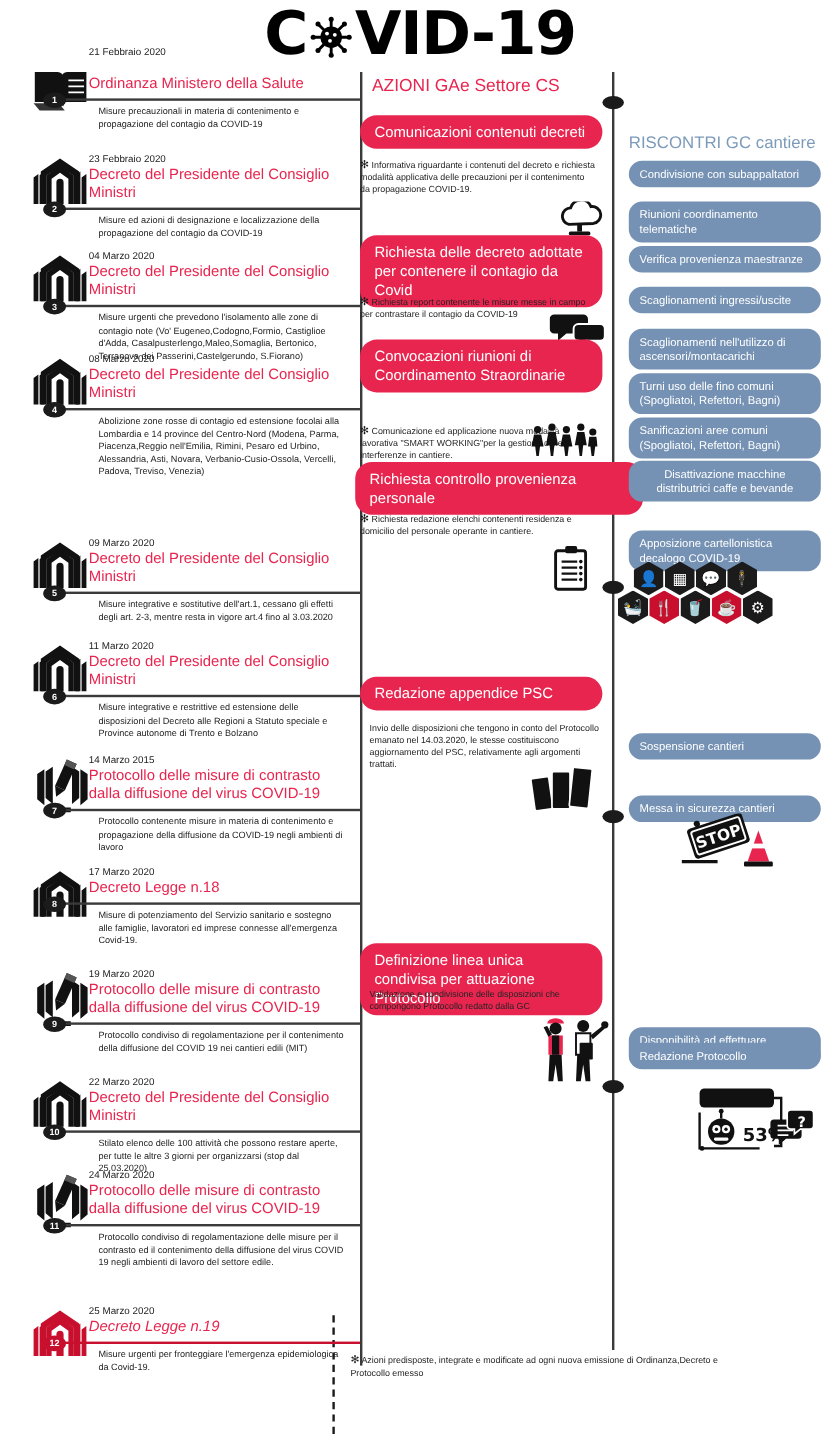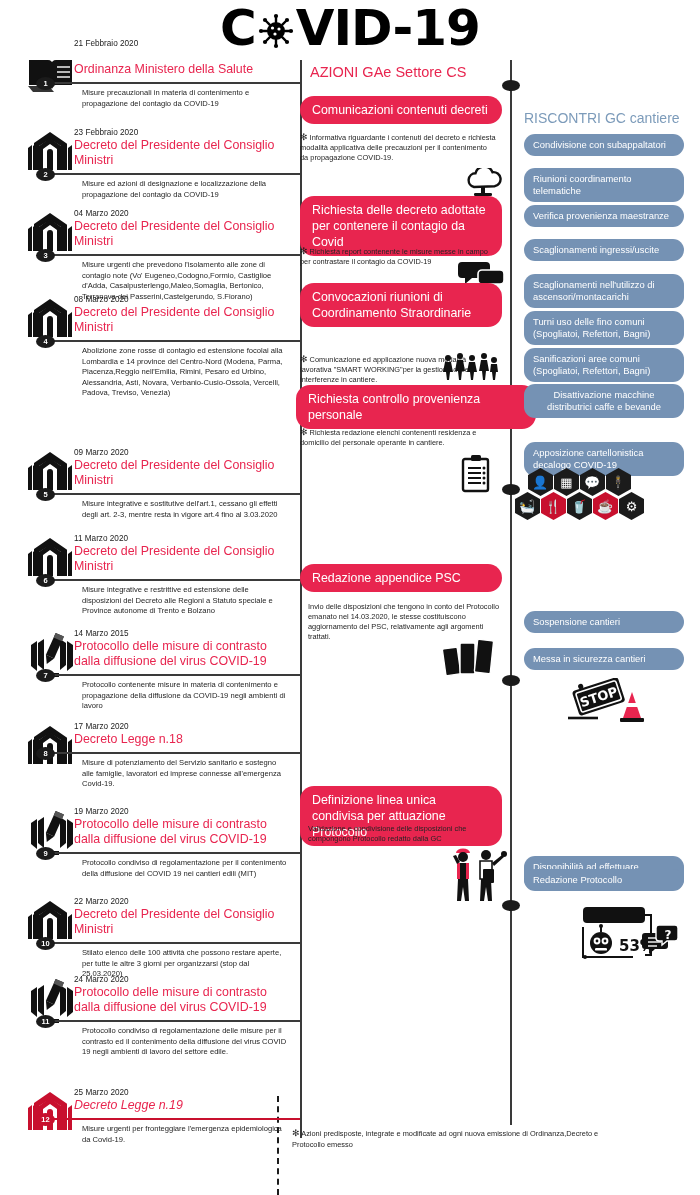--- a/index.html
+++ b/index.html
@@ -497,21 +497,21 @@
       <div class="pill-blue" style="top: 134px;">Condivisione con subappaltatori</div>
       <div class="pill-blue" style="top: 168px;">Riunioni coordinamento telematiche</div>
       <div class="pill-blue" style="top: 205px;">Verifica provenienza maestranze</div>
       <div class="pill-blue" style="top: 239px;">Scaglionamenti ingressi/uscite</div>
       <div class="pill-blue" style="top: 274px;">Scaglionamenti nell'utilizzo di ascensori/montacarichi</div>
       <div class="pill-blue" style="top: 311px;">Turni uso delle fino comuni (Spogliatoi, Refettori, Bagni)</div>
       <div class="pill-blue" style="top: 348px;">Sanificazioni aree comuni (Spogliatoi, Refettori, Bagni)</div>
       <div class="pill-blue" style="top: 384px; text-align: center;">Disattivazione macchine distributrici caffe e bevande</div>
       <div class="pill-blue" style="top: 406px; margin-top: 36px;">Apposizione cartellonistica decalogo COVID-19</div>
       <div class="pill-blue" style="top: 611px;">Sospensione cantieri</div>
-      <div class="pill-blue" style="top: 648px;">Messa in sicurezza cantieri</div>
+      <div class="pill-blue" style="top: 663px;">Messa in sicurezza cantieri</div>
       <div class="pill-blue" style="top: 828px; margin-top: 28px;">Disponibilità ad effettuare sopralluoghi in cantiere</div>
       <div class="pill-blue" style="top: 869px;">Redazione Protocollo</div>
     </div>
 
   <div class="hexrow" style="left:528px; top:468px;">
     <div class="hex dark">👤</div>
     <div class="hex dark">▦</div>
     <div class="hex dark">💬</div>
     <div class="hex dark">🕴</div>
   </div>

